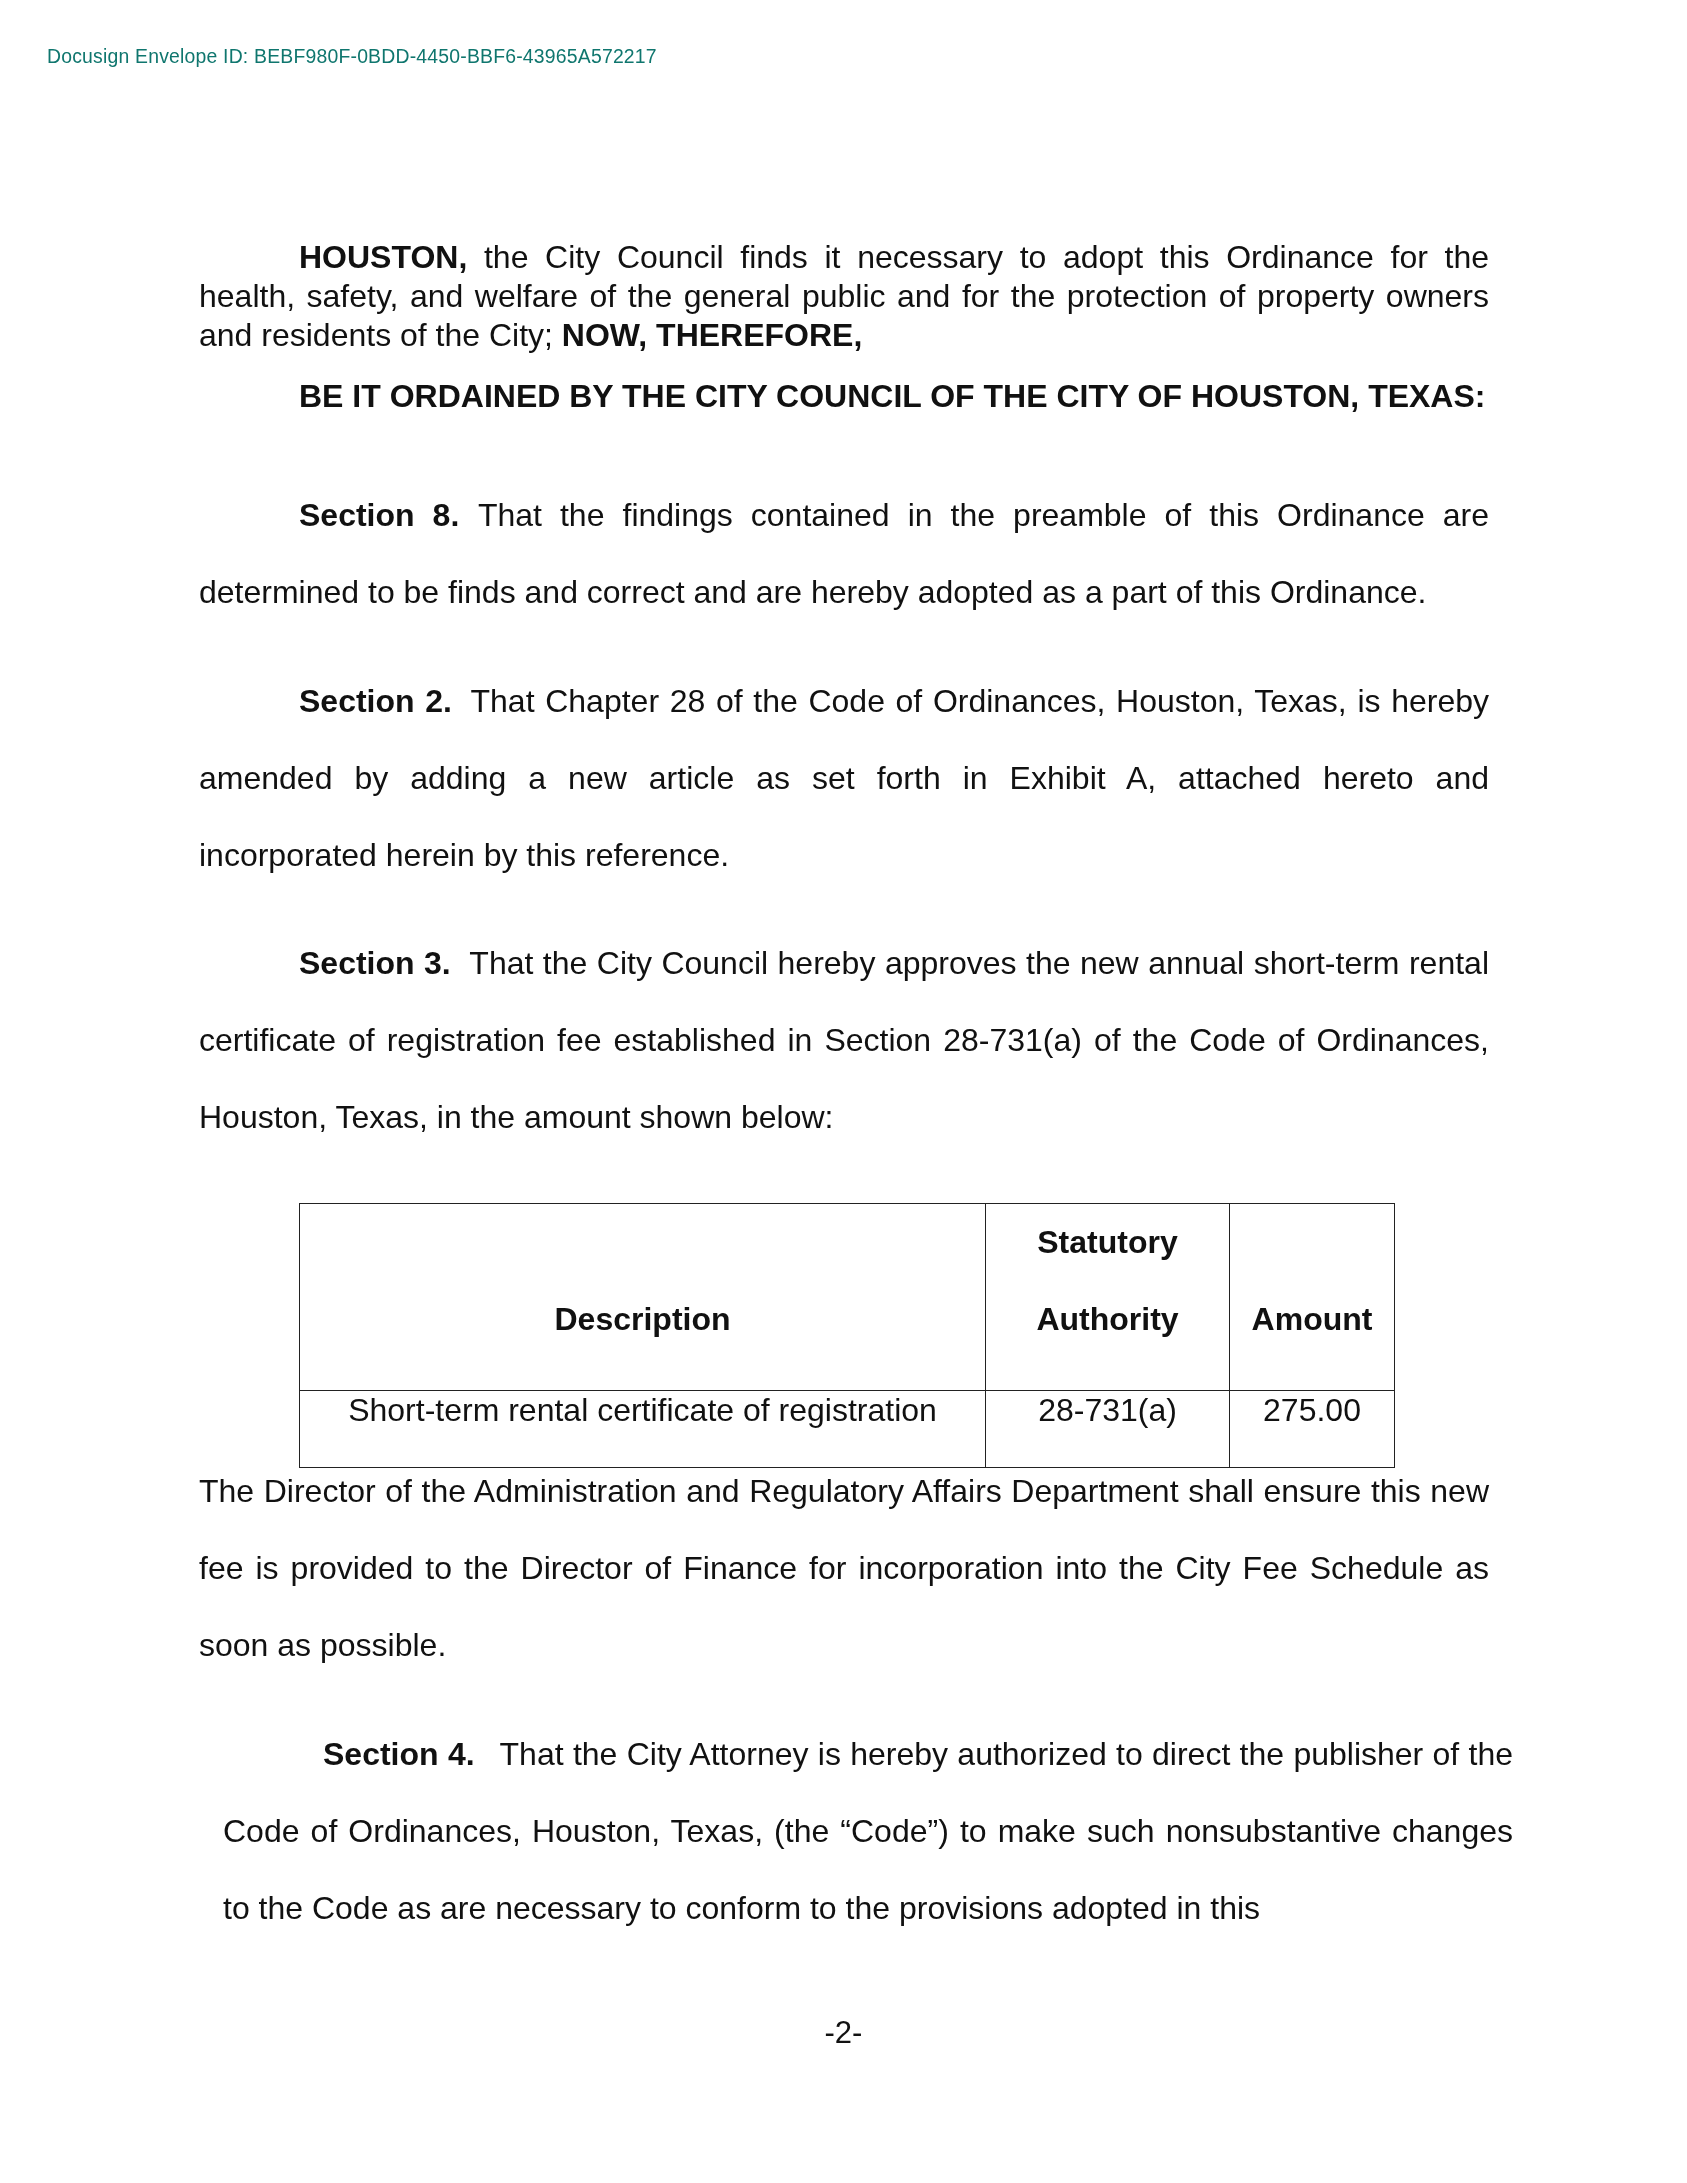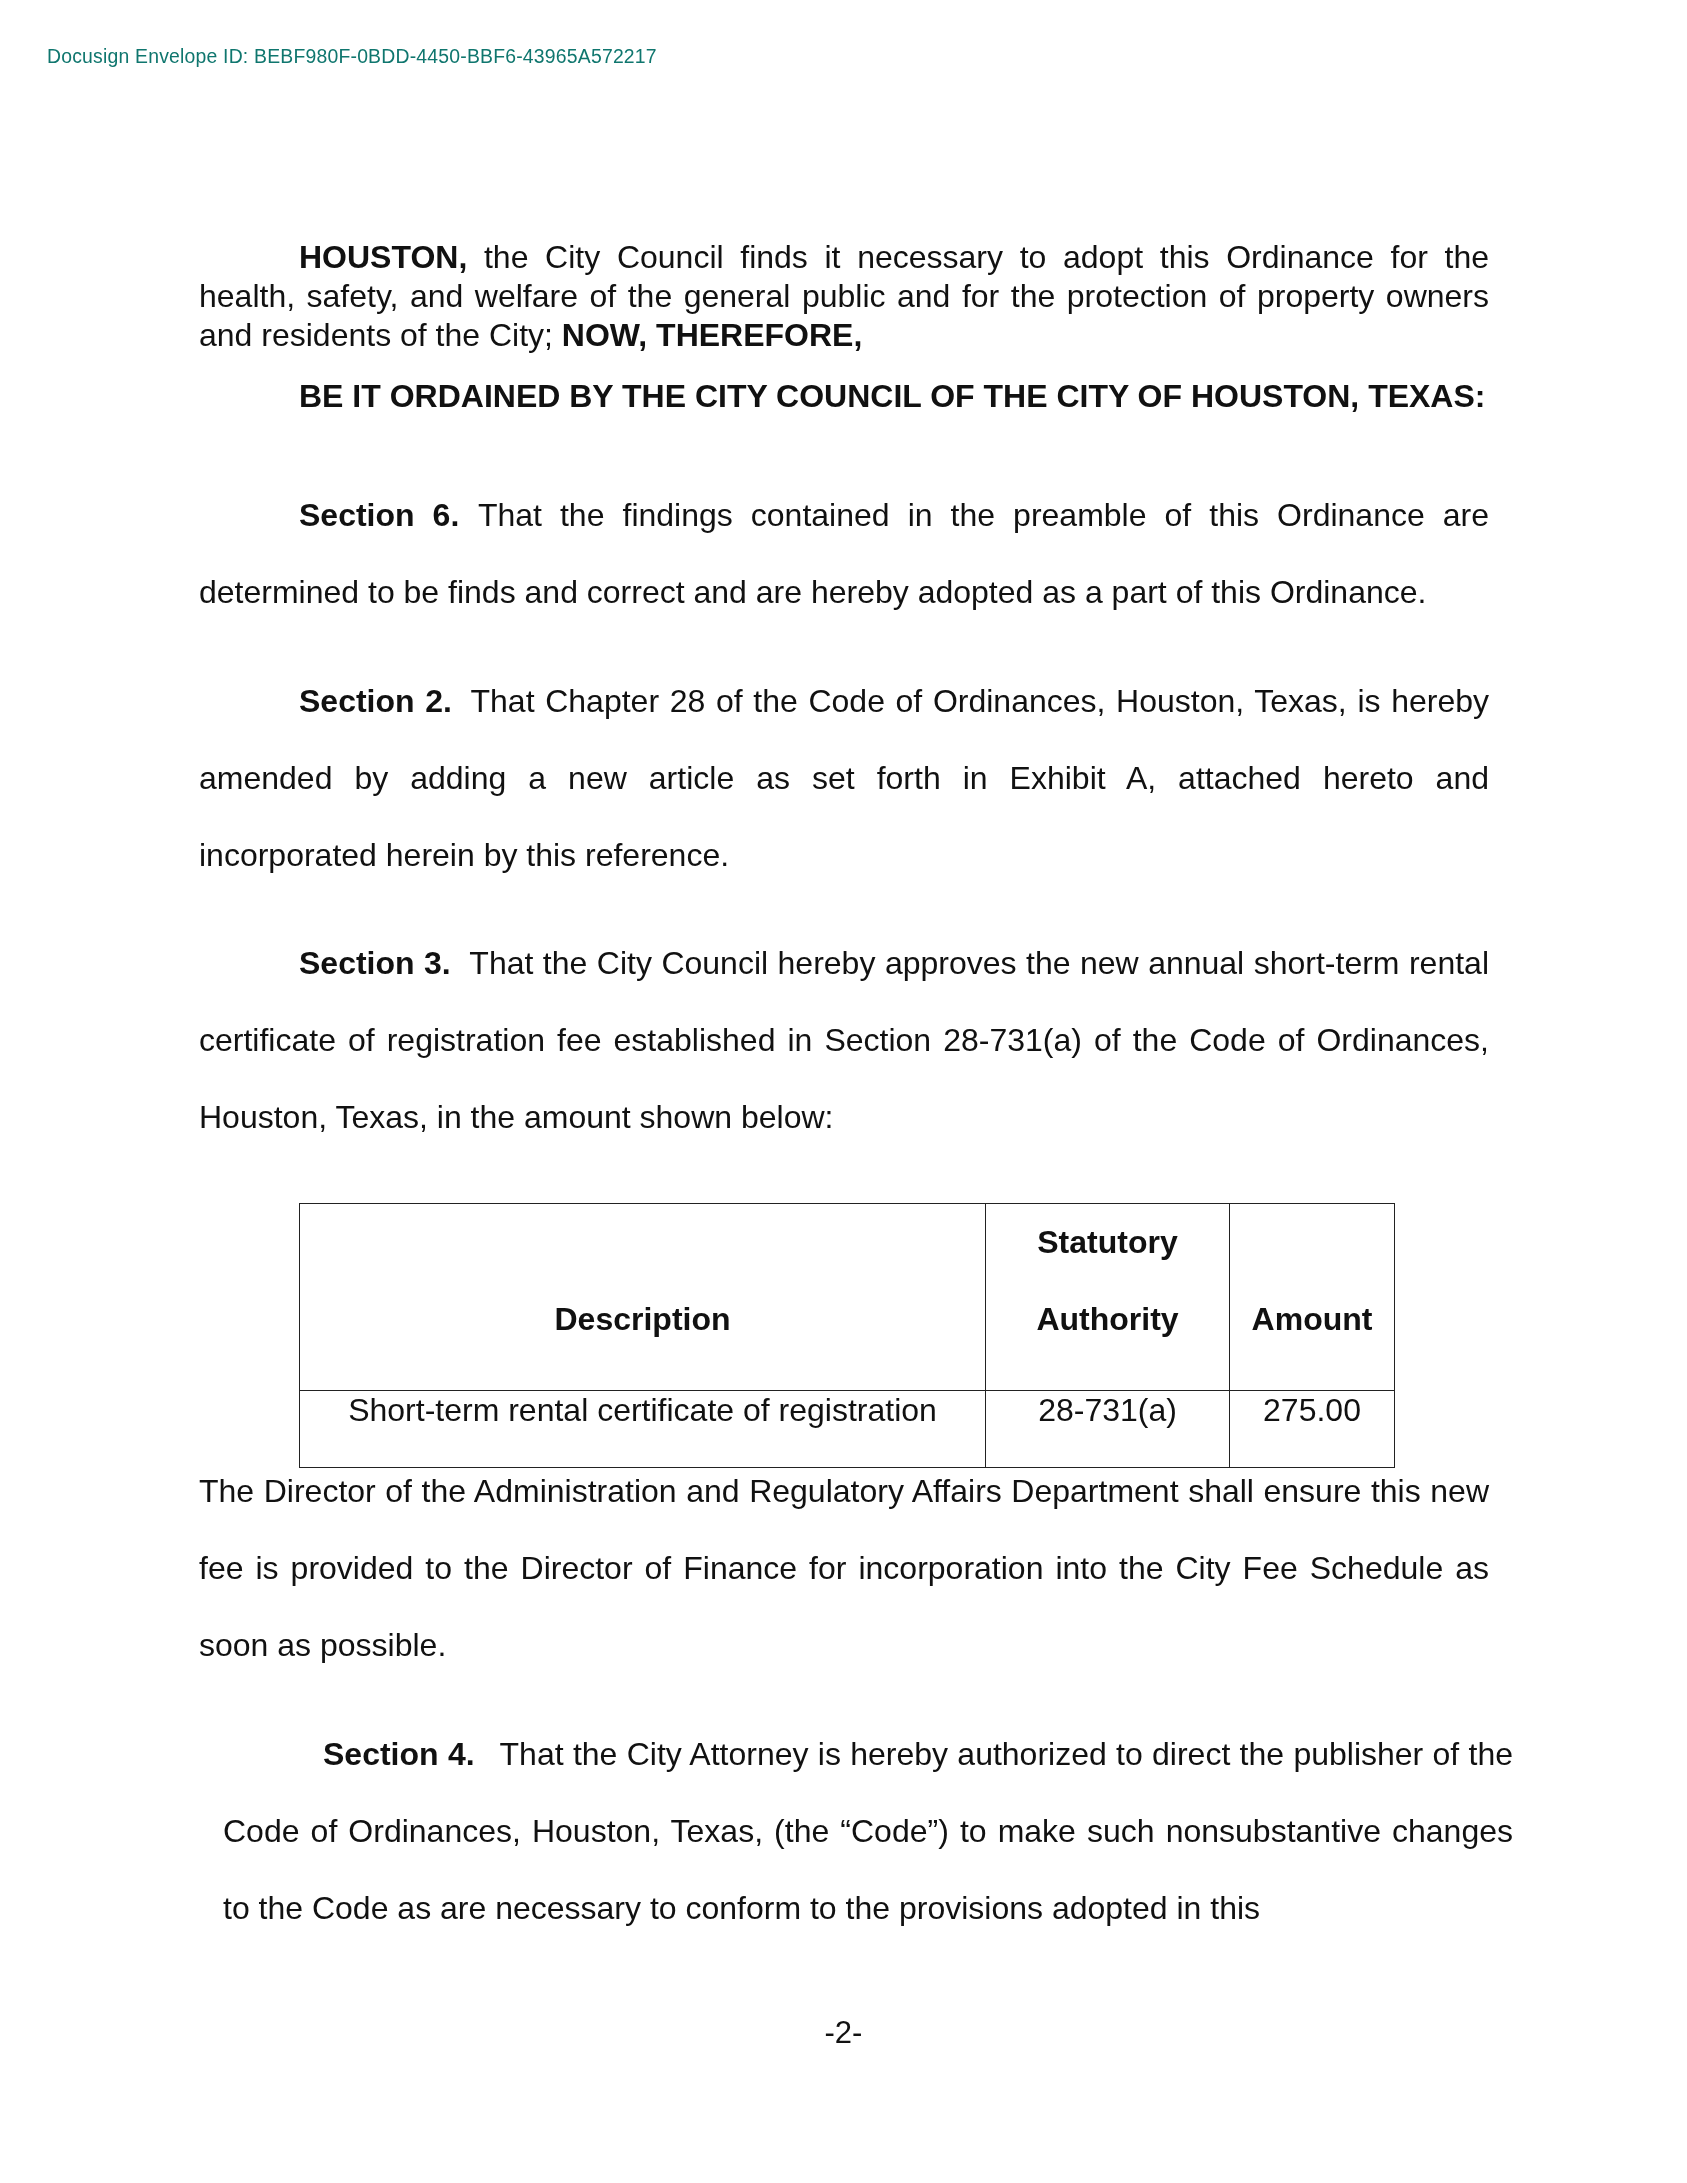--- a/index.html
+++ b/index.html
@@ -92,21 +92,21 @@
 
   <div class="para single" style="top:238px;">
     <span class="indent"></span><span class="b">HOUSTON,</span><span> the City Council finds it necessary to adopt this Ordinance for the health, safety, and welfare of the general public and for the protection of property owners and residents of the City; </span><span class="b">NOW, THEREFORE,</span>
   </div>
 
   <div class="para single b" style="top:377px;">
     <span class="indent"></span><span>BE IT ORDAINED BY THE CITY COUNCIL OF THE CITY OF HOUSTON, TEXAS:</span>
   </div>
 
   <div class="para double" style="top:477px;">
-    <span class="indent"></span><span class="b">Section 6.</span><span class="sec-gap"></span><span>That the findings contained in the preamble of this Ordinance are determined to be finds and correct and are hereby adopted as a part of this Ordinance.</span>
+    <span class="indent"></span><span class="b">Section 8.</span><span class="sec-gap"></span><span>That the findings contained in the preamble of this Ordinance are determined to be finds and correct and are hereby adopted as a part of this Ordinance.</span>
   </div>
 
   <div class="para double" style="top:663px;">
     <span class="indent"></span><span class="b">Section 2.</span><span class="sec-gap"></span><span>That Chapter 28 of the Code of Ordinances, Houston, Texas, is hereby amended by adding a new article as set forth in Exhibit A, attached hereto and incorporated herein by this reference.</span>
   </div>
 
   <div class="para double" style="top:925px;">
     <span class="indent"></span><span class="b">Section 3.</span><span class="sec-gap"></span><span>That the City Council hereby approves the new annual short-term rental certificate of registration fee established in Section 28-731(a) of the Code of Ordinances, Houston, Texas, in the amount shown below:</span>
   </div>
 

